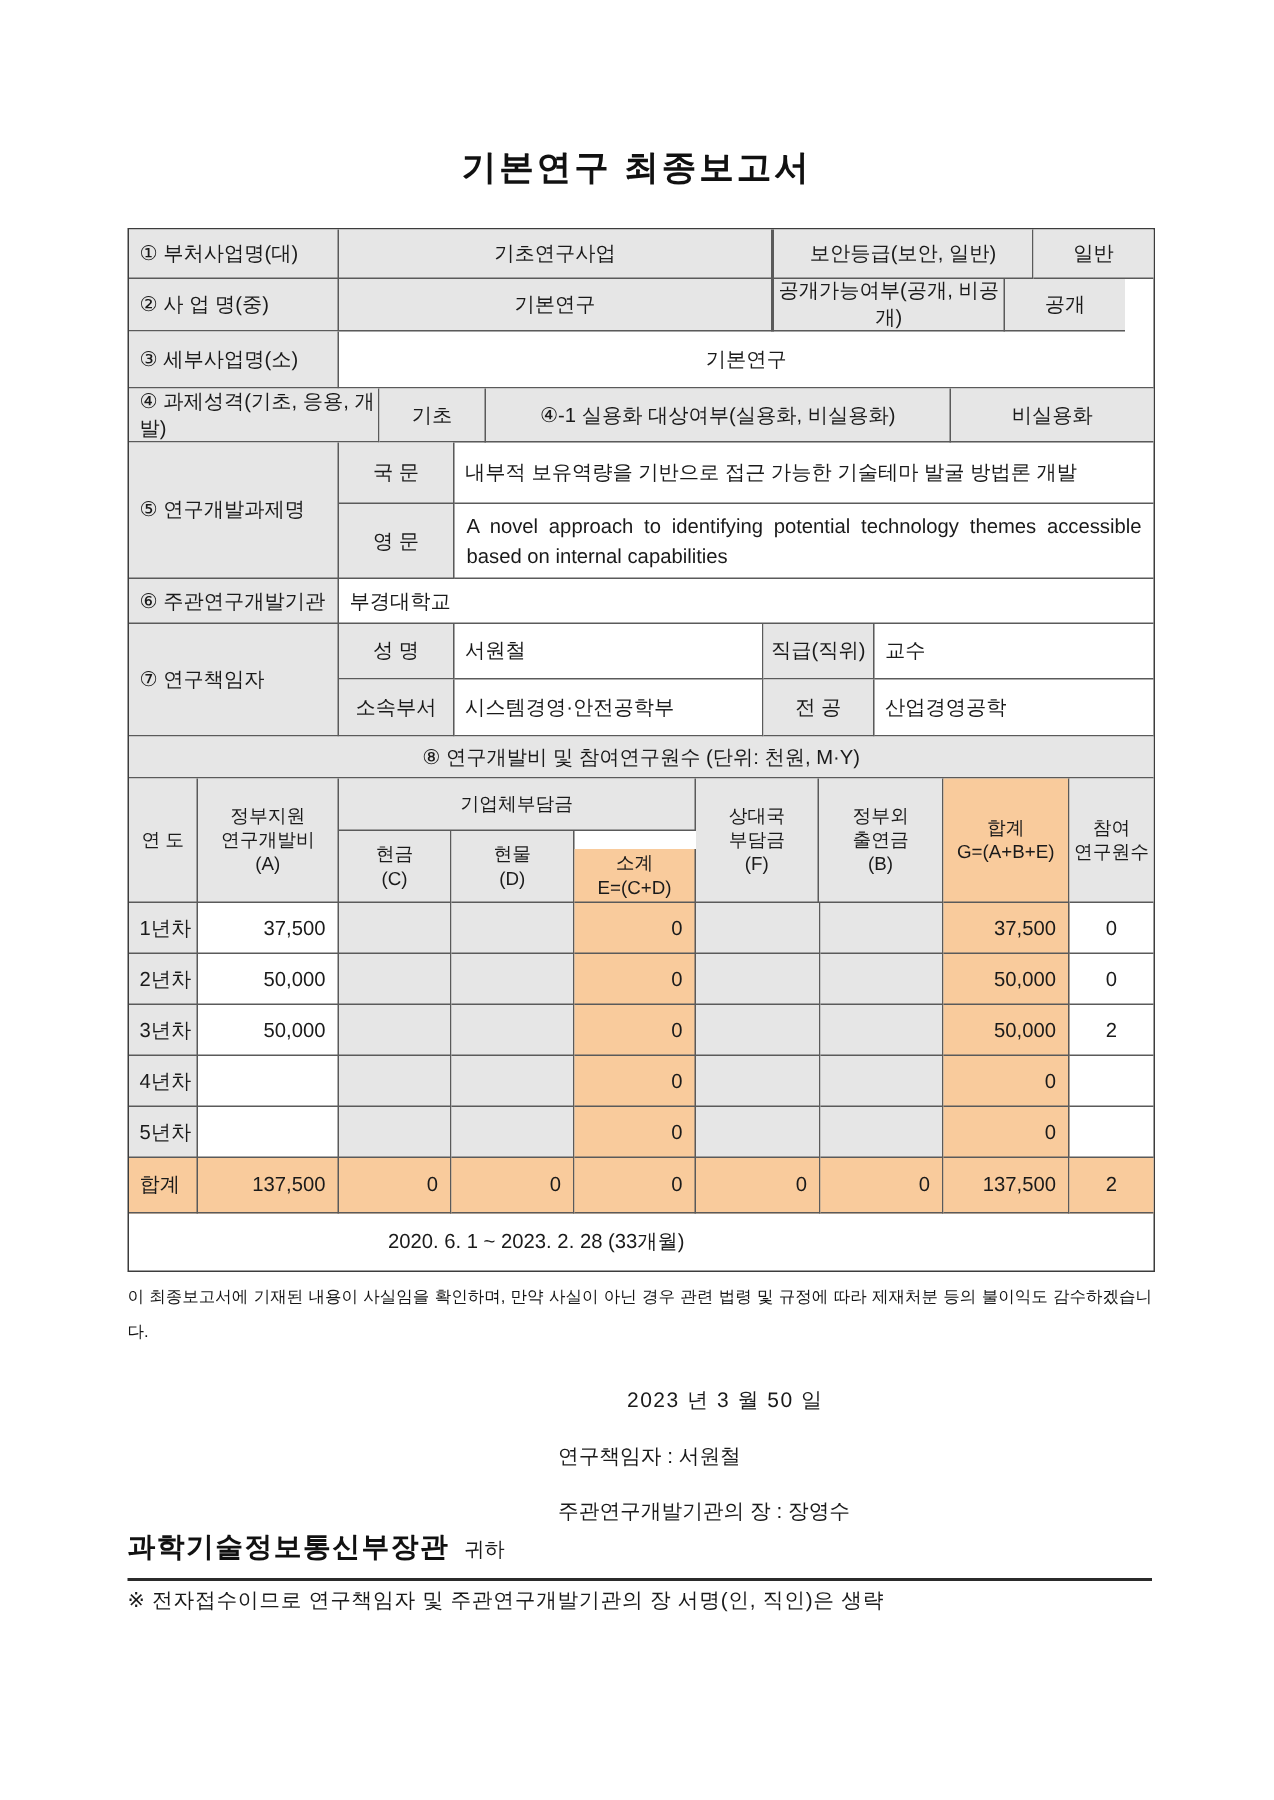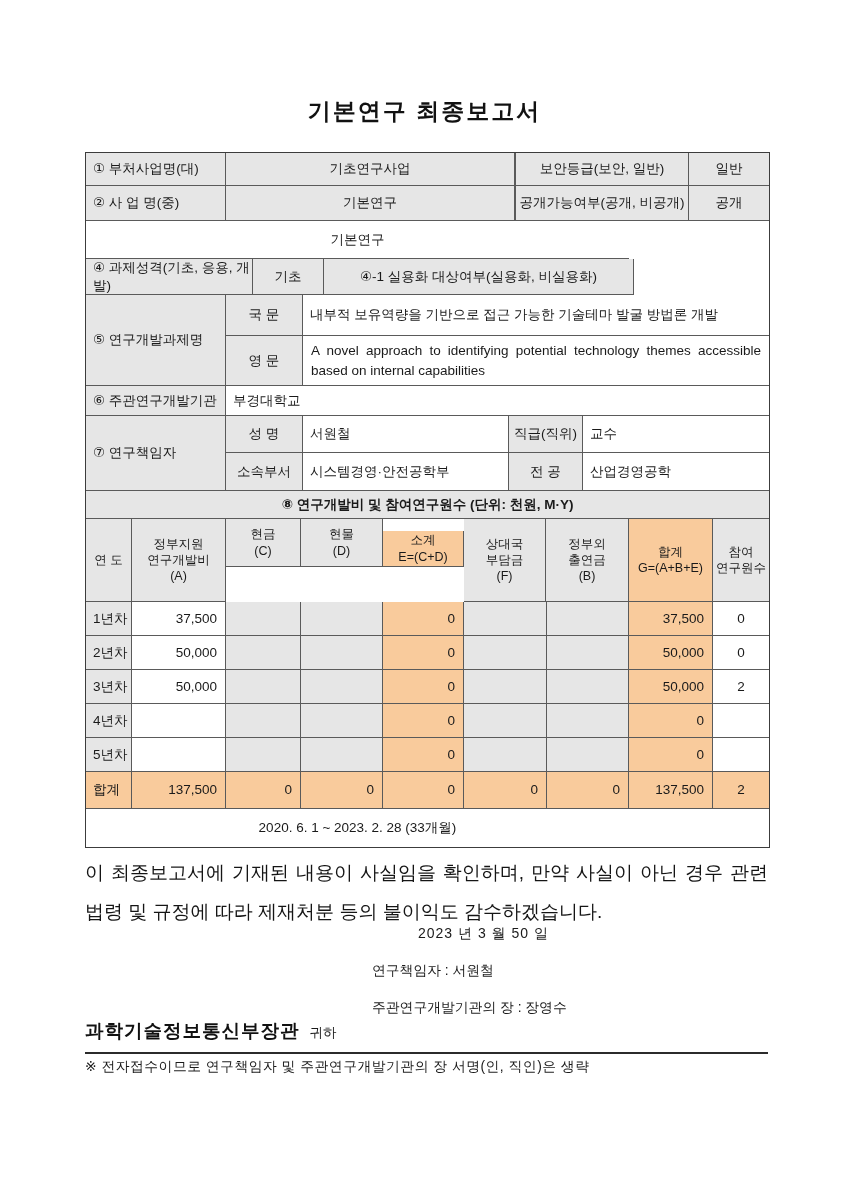--- a/index.html
+++ b/index.html
@@ -28,21 +28,21 @@
   .gray{background:#E6E6E6;}
   .orange{background:#F9CB9C;}
   .bthick{border-right-width:2px;}
   .pre{white-space:pre-line;}
   .stack{display:flex;flex-direction:column;}
   .fs12{font-size:12.5px;}
   .eng{text-align:justify;line-height:1.45;padding:4px 8px 4px 8px;display:block;}
   .engwrap{align-items:center;display:flex;}
   .statement{
     position:absolute;top:854px;left:85px;width:683px;
-    font-size:19px;line-height:2.05;text-align:justify;color:#151515;
+    font-size:11px;line-height:2.05;text-align:justify;color:#151515;
   }
   .dateline{position:absolute;top:925px;left:418px;font-size:14px;letter-spacing:1px;}
   .piline{position:absolute;top:962px;left:372px;font-size:13.8px;}
   .headline{position:absolute;top:999px;left:372px;font-size:13.8px;}
   .minister-row{
     position:absolute;top:1018px;left:85px;width:683px;
     border-bottom:2px solid #2b2b2b;padding-bottom:9px;
     display:flex;align-items:baseline;gap:10px;
   }
   .minister{font-size:18.5px;font-weight:bold;letter-spacing:1px;color:#111;}
@@ -59,32 +59,34 @@
   <div class="trow" style="height:33px;">
     <div class="c gray left" style="width:140px;">① 부처사업명(대)</div>
     <div class="c gray bthick" style="width:290px;">기초연구사업</div>
     <div class="c gray" style="width:173px;">보안등급(보안, 일반)</div>
     <div class="c gray last" style="width:80px;">일반</div>
   </div>
 
   <div class="trow" style="height:35px;">
     <div class="c gray left" style="width:140px;">② 사  업  명(중)</div>
     <div class="c gray bthick" style="width:290px;">기본연구</div>
-    <div class="c gray" style="width:173px;">공개가능여부(공개, 비공개)</div>
+    <div class="c gray" style="width:154px;">공개가능여부(공개, 비공개)</div>
     <div class="c gray last" style="width:80px;">공개</div>
   </div>
 
   <div class="trow" style="height:38px;">
+    <div class="c gray left" style="width:140px;">③ 세부사업명(소)</div>
     <div class="c last" style="width:543px;">기본연구</div>
   </div>
 
   <div class="trow" style="height:36px;">
     <div class="c gray left" style="width:167px;">④ 과제성격(기초, 응용, 개발)</div>
     <div class="c gray" style="width:71px;">기초</div>
     <div class="c gray" style="width:310px;">④-1 실용화 대상여부(실용화, 비실용화)</div>
+    <div class="c gray last" style="width:135px;">비실용화</div>
   </div>
 
   <div class="trow" style="height:91px;">
     <div class="c gray left" style="width:140px;height:91px;">⑤ 연구개발과제명</div>
     <div class="stack" style="width:543px;">
       <div class="trow" style="width:543px;height:41px;">
         <div class="c gray" style="width:77px;">국 문</div>
         <div class="c left last" style="width:466px;">내부적 보유역량을 기반으로 접근 가능한 기술테마 발굴 방법론 개발</div>
       </div>
       <div class="trow" style="width:543px;height:50px;">
@@ -112,30 +114,31 @@
       </div>
       <div class="trow" style="width:543px;height:38px;">
         <div class="c gray" style="width:77px;">소속부서</div>
         <div class="c left" style="width:206px;">시스템경영·안전공학부</div>
         <div class="c gray" style="width:74px;">전 공</div>
         <div class="c left last" style="width:186px;">산업경영공학</div>
       </div>
     </div>
   </div>
 
-  <div class="trow" style="height:28px;font-weight:bold;">
+  <div class="trow" style="height:28px;">
     <div class="c gray last" style="width:683px;">⑧ 연구개발비 및 참여연구원수 (단위: 천원, M·Y)</div>
   </div>
 
   <div class="trow" style="height:83px;">
     <div class="c gray pre fs12" style="width:46px;height:83px;">연 도</div>
     <div class="c gray pre fs12" style="width:94px;height:83px;">정부지원
 연구개발비
 (A)</div>
     <div class="stack" style="width:238px;">
+      <div class="c gray fs12" style="width:238px;height:35px;">기업체부담금</div>
       <div class="trow" style="width:238px;height:48px;">
         <div class="c gray pre fs12" style="width:75px;">현금
 (C)</div>
         <div class="c gray pre fs12" style="width:82px;">현물
 (D)</div>
         <div class="c orange pre fs12" style="width:81px;margin-top:12px;">소계
 E=(C+D)</div>
       </div>
     </div>
     <div class="c gray pre fs12" style="width:82px;height:83px;">상대국

